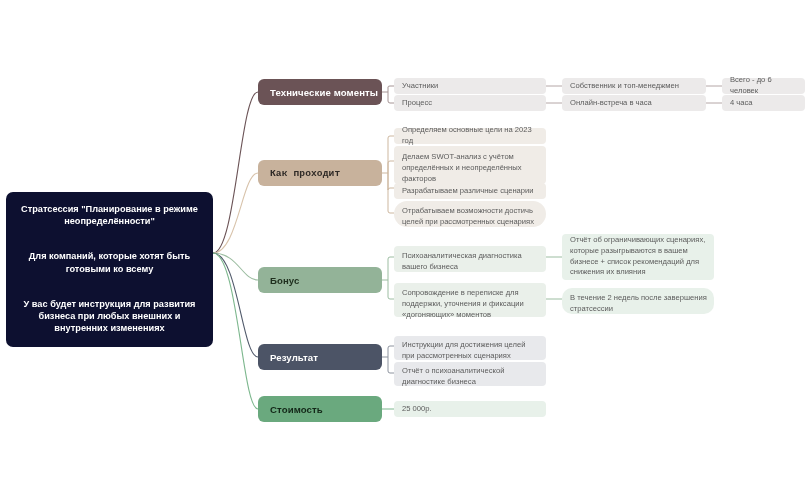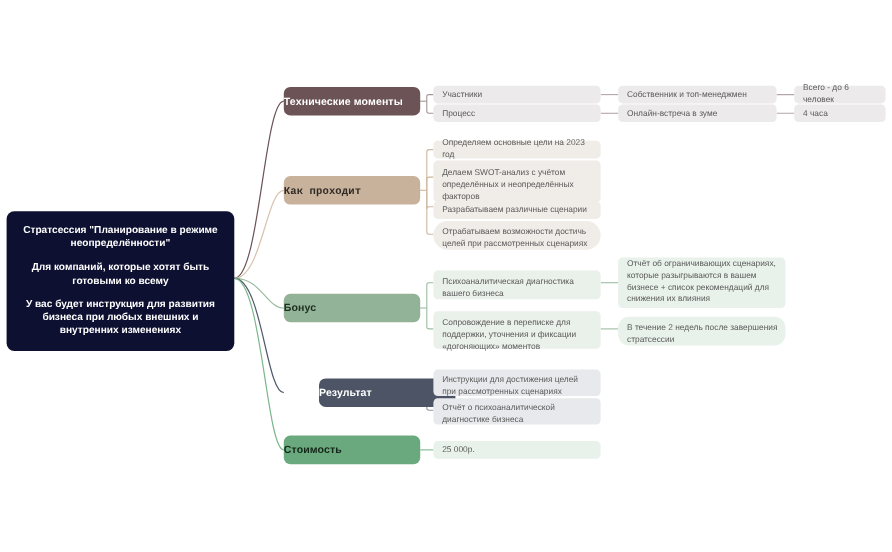--- a/index.html
+++ b/index.html
@@ -23,31 +23,32 @@
     background:#0d1030;
     color:#ffffff;
     border-radius:7px;
     padding:11px 9px 12px 9px;
     text-align:center;
     font-size:9.2px;
     font-weight:bold;
     line-height:1.33;
   }
   .root p{margin:0;}
-  .root p + p{margin-top:9px;}
+  .root p + p{margin-top:23px;}
 
   
   .l1{
     position:absolute;
     box-sizing:border-box;
     height:26px;
     width:124px;
     border-radius:6px;
     display:flex;
     align-items:center;
+    padding-left:12px;
     font-size:9.6px;
     font-weight:bold;
     letter-spacing:.1px;
   }
 
   
   .node{
     position:absolute;
     box-sizing:border-box;
     border-radius:4px;
@@ -138,21 +139,21 @@
     <span>Участники</span>
   </div>
   <div class="node tone-brown" style="left:394px; top:95px; width:152px; height:16px;">
     <span>Процесс</span>
   </div>
 
   <div class="node tone-brown" style="left:562px; top:78px; width:144px; height:16px;">
     <span>Собственник и топ-менеджмен</span>
   </div>
   <div class="node tone-brown" style="left:562px; top:95px; width:144px; height:16px;">
-    <span>Онлайн-встреча в зуме</span>
+    <span>Онлайн-встреча в часа</span>
   </div>
 
   <div class="node tone-brown" style="left:722px; top:78px; width:83px; height:16px;">
     <span>Всего - до 6 человек</span>
   </div>
   <div class="node tone-brown" style="left:722px; top:95px; width:83px; height:16px;">
     <span>4 часа</span>
   </div>
 
   <div class="l1" style="left:258px; top:160px; background:#c8b29c; color:#2f2a26;font-family:Liberation Mono, monospace;">
@@ -183,21 +184,21 @@
     <span>Сопровождение в переписке для поддержки, уточнения и фиксации «догоняющих» моментов</span>
   </div>
 
   <div class="node tone-mint" style="left:562px; top:234px; width:152px; height:46px; align-items:flex-start; padding-top:1px;">
     <span>Отчёт об ограничивающих сценариях, которые разыгрываются в вашем бизнесе + список рекомендаций для снижения их влияния</span>
   </div>
   <div class="node tone-mint" style="left:562px; top:288px; width:152px; height:26px; align-items:flex-start; padding-top:5px;border-radius:10px;">
     <span>В течение 2 недель после завершения стратсессии</span>
   </div>
 
-  <div class="l1" style="left:258px; top:344px; background:#4c5466; color:#ffffff;margin-left:32px;">
+  <div class="l1" style="left:258px; top:344px; background:#4c5466; color:#ffffff;">
     <span>Результат</span>
   </div>
 
   <div class="node tone-slate" style="left:394px; top:336px; width:152px; height:24px; align-items:flex-start; padding-top:4px;">
     <span>Инструкции для достижения целей при рассмотренных сценариях</span>
   </div>
   <div class="node tone-slate" style="left:394px; top:362px; width:152px; height:24px; align-items:flex-start; padding-top:4px;">
     <span>Отчёт о психоаналитической диагностике бизнеса</span>
   </div>
 

